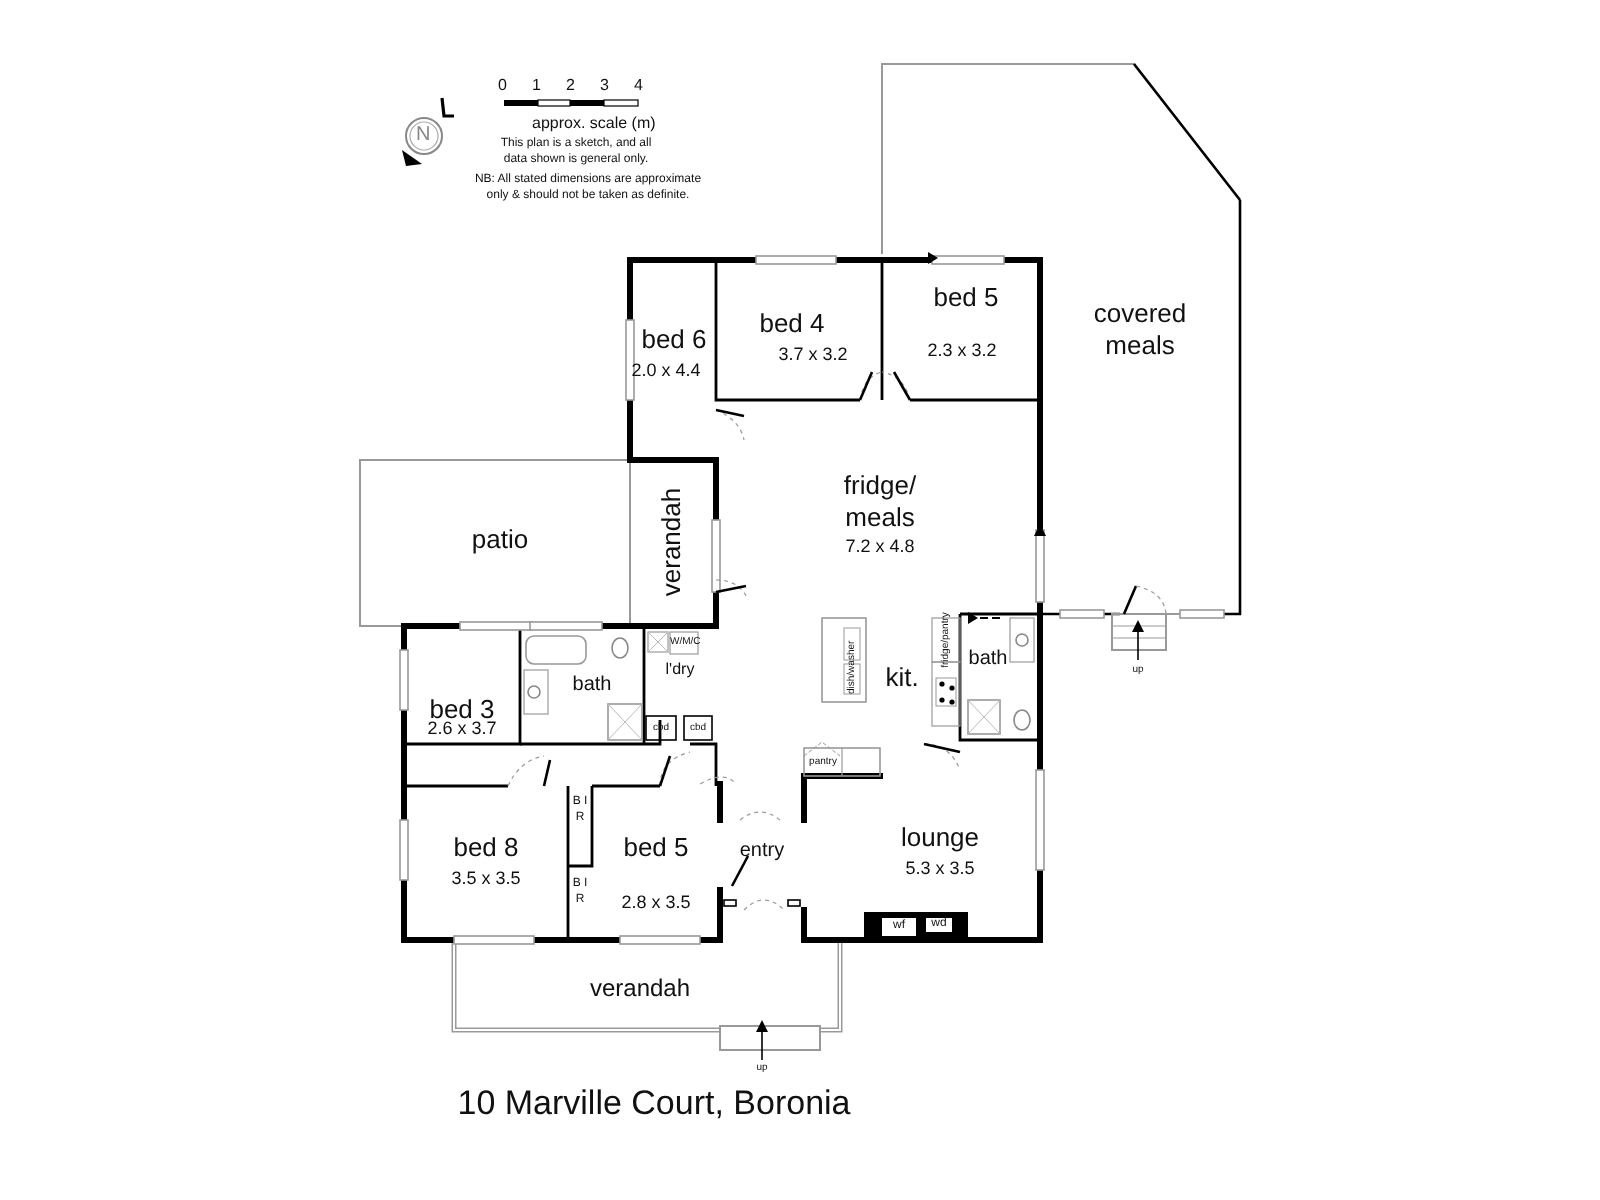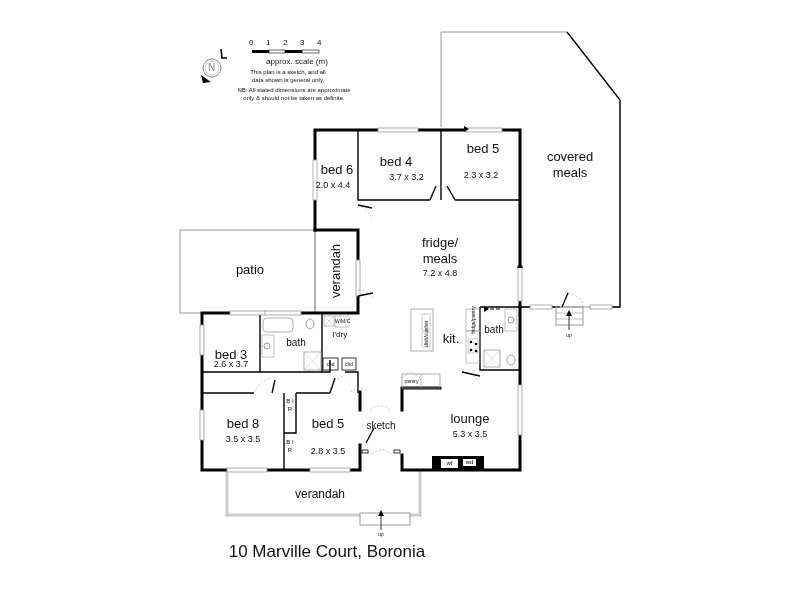--- a/index.html
+++ b/index.html
@@ -222,21 +222,21 @@
 
 <div class="lbl room" style="left:205px;top:417px;width:76px">bed 8</div>
 <div class="lbl dim" style="left:205px;top:434px;width:76px">3.5 x 3.5</div>
 
 <div class="lbl room" style="left:298px;top:417px;width:60px">bed 5</div>
 <div class="lbl dim" style="left:298px;top:446px;width:60px">2.8 x 3.5</div>
 
 <div class="lbl tiny" style="left:285px;top:397px;width:10px;white-space:normal;font-size:6px;line-height:8px">B I R</div>
 <div class="lbl tiny" style="left:285px;top:438px;width:10px;white-space:normal;font-size:6px;line-height:8px">B I R</div>
 
-<div class="lbl" style="left:362px;top:420px;width:38px;font-size:10px">sketch</div>
+<div class="lbl" style="left:362px;top:420px;width:38px;font-size:10px">entry</div>
 
 <div class="lbl room" style="left:420px;top:412px;width:100px">lounge</div>
 <div class="lbl dim" style="left:420px;top:429px;width:100px">5.3 x 3.5</div>
 
 <div class="lbl tiny" style="left:441px;top:460px;width:17px;font-size:6px">wf</div>
 <div class="lbl tiny" style="left:463px;top:459px;width:13px;font-size:6px">wd</div>
 
 <div class="lbl room" style="left:280px;top:487px;width:80px;font-size:12px">verandah</div>
 
 <div class="lbl tiny" style="left:374px;top:531px;width:14px">up</div>

